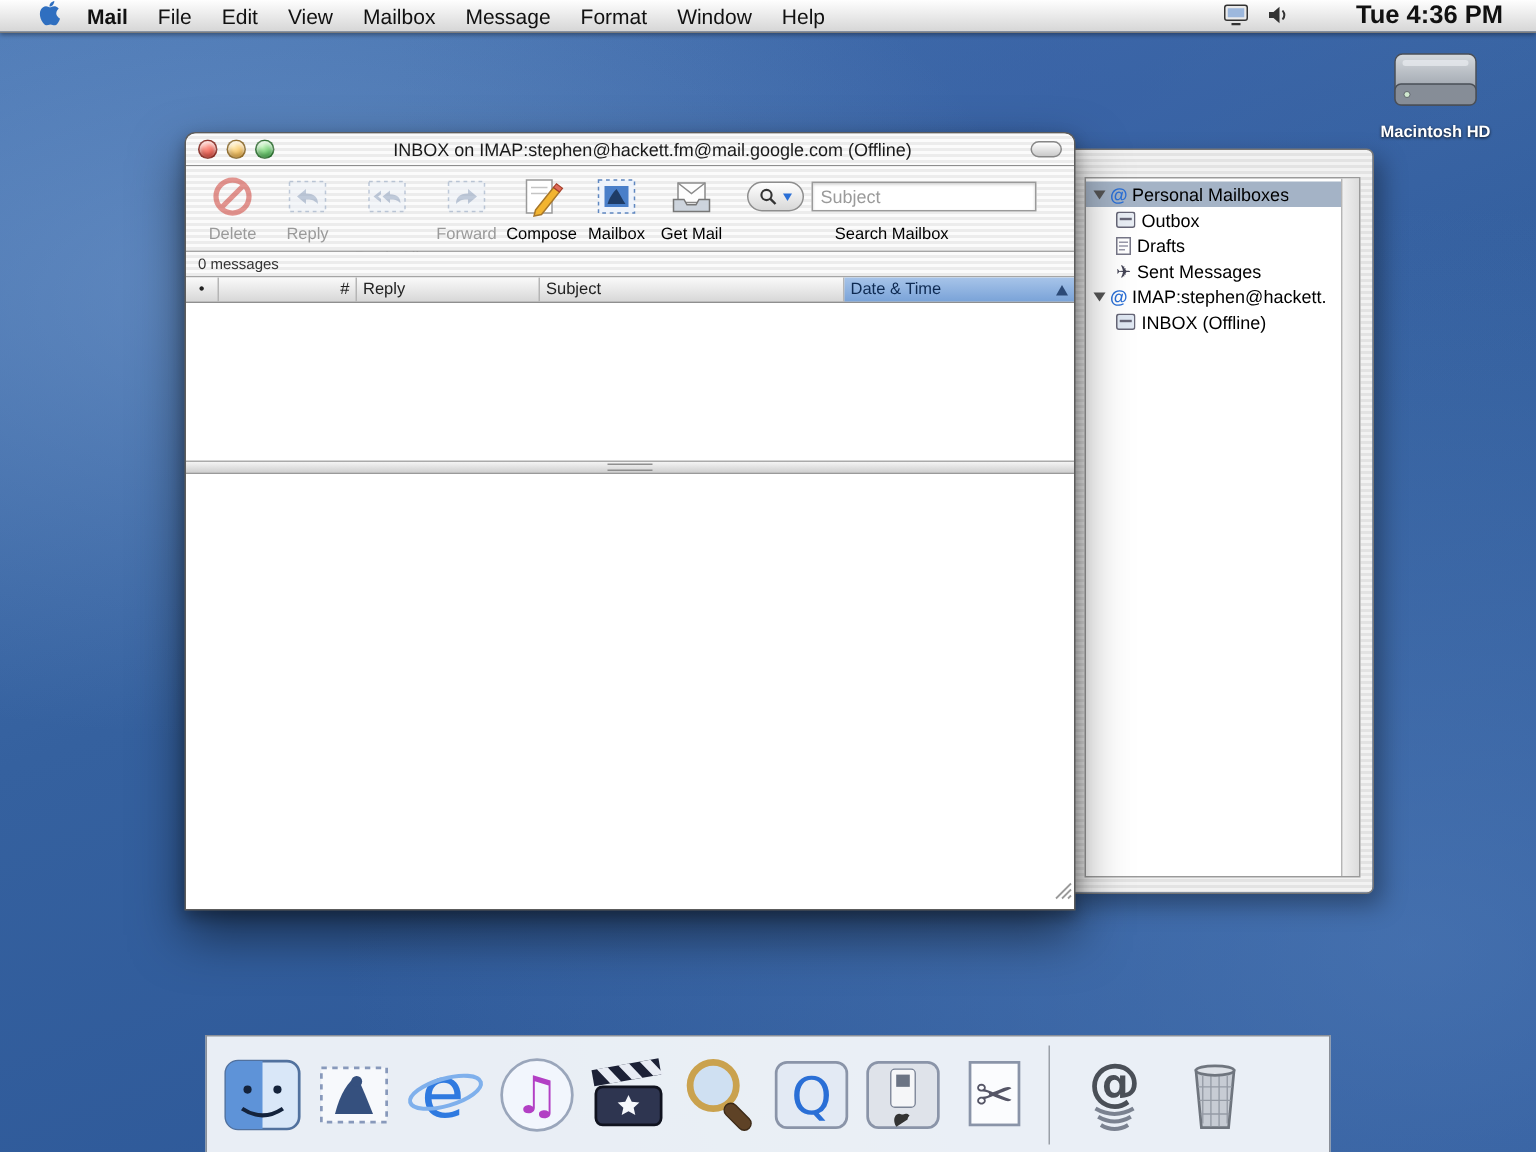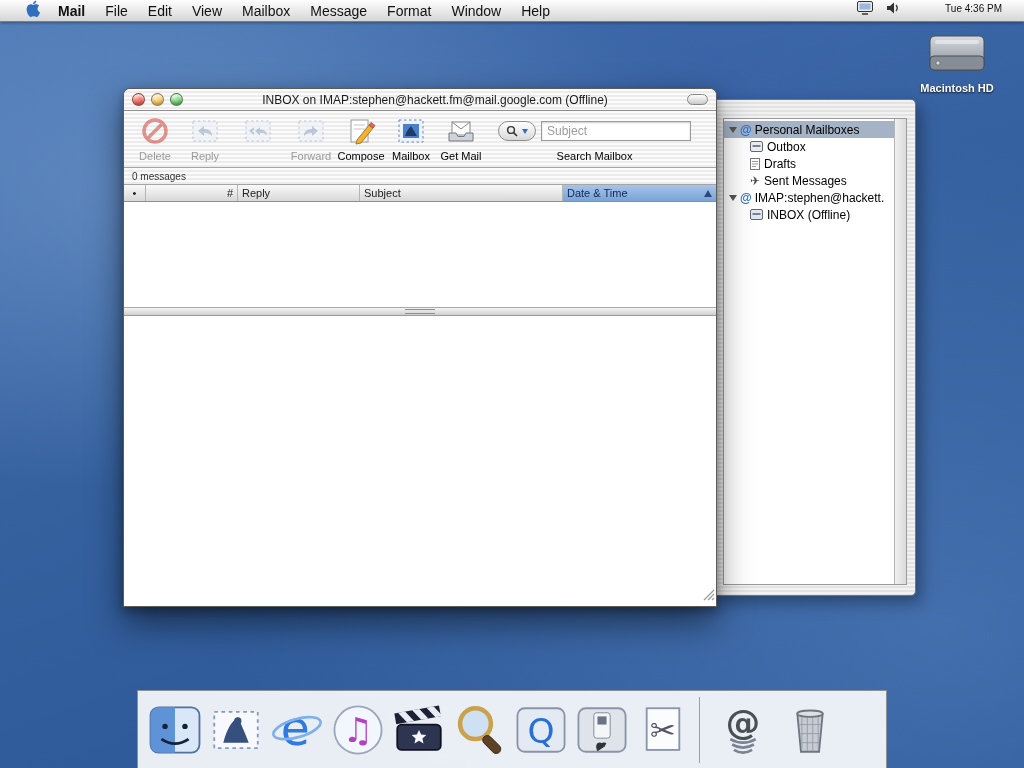--- a/index.html
+++ b/index.html
@@ -25,21 +25,21 @@
     border-bottom:1px solid #7e7e7e;
     box-shadow:0 1px 3px rgba(0,0,0,.35);
     display:flex; align-items:flex-start; padding:0 16px;
     font-size:14px; color:#111;
   }
   .mb-item { padding:0 10px; line-height:22px; white-space:nowrap; }
   .mb-item.app { font-weight:bold; }
   .mb-apple { padding:0 8px 0 10px; display:flex; align-items:center; }
   #mb-right { margin-left:auto; display:flex; align-items:center; gap:12px; padding-right:6px; }
   .mb-ic { display:flex; align-items:center; }
-  .mb-clock { font-weight:400; font-size:10px;margin-left:32px; }
+  .mb-clock { font-weight:700; font-size:17px;margin-left:32px; }
 
   
   #hd-icon {
     position:absolute; top:28px; right:22px; width:90px; z-index:2;
     display:flex; flex-direction:column; align-items:center; text-align:center;
   }
   #hd-icon .hd-label {
     margin-top:2px; font-size:11px; font-weight:bold; color:#fff;
     text-shadow:0 1px 2px rgba(0,0,0,.85);
   }
@@ -55,21 +55,21 @@
     position:absolute; left:12px; right:8px; top:18px; bottom:10px;
     background:#fff; border:1px solid #9a9a9a; overflow:hidden; display:flex;
   }
   .drawer-rows { flex:1; padding-top:2px; }
   .drawer-scroll {
     width:12px; border-left:1px solid #b5b5b5;
     background:linear-gradient(90deg,#f0f0f0,#dcdcdc);
   }
   .d-row { height:17px; display:flex; align-items:center; font-size:12px; color:#000; padding-left:3px; white-space:nowrap; overflow:hidden; }
   .d-row.selected { background:#a4b3c6; }
-  .d-row.child { padding-left:26px; }
+  .d-row.child { padding-left:20px; }
   .disclosure {
     width:0; height:0; display:inline-block; margin:0 3px 0 2px;
     border-left:4px solid transparent; border-right:4px solid transparent; border-top:6px solid #555;
   }
   .at-badge { color:#2a6fd6; font-weight:bold; font-size:12px; margin-right:3px; }
   .d-ic { display:flex; align-items:center; margin-right:4px; }
   .plane-ic { font-size:12px; color:#445; margin-right:4px; }
   .d-label { overflow:hidden; text-overflow:clip; }
 
   

